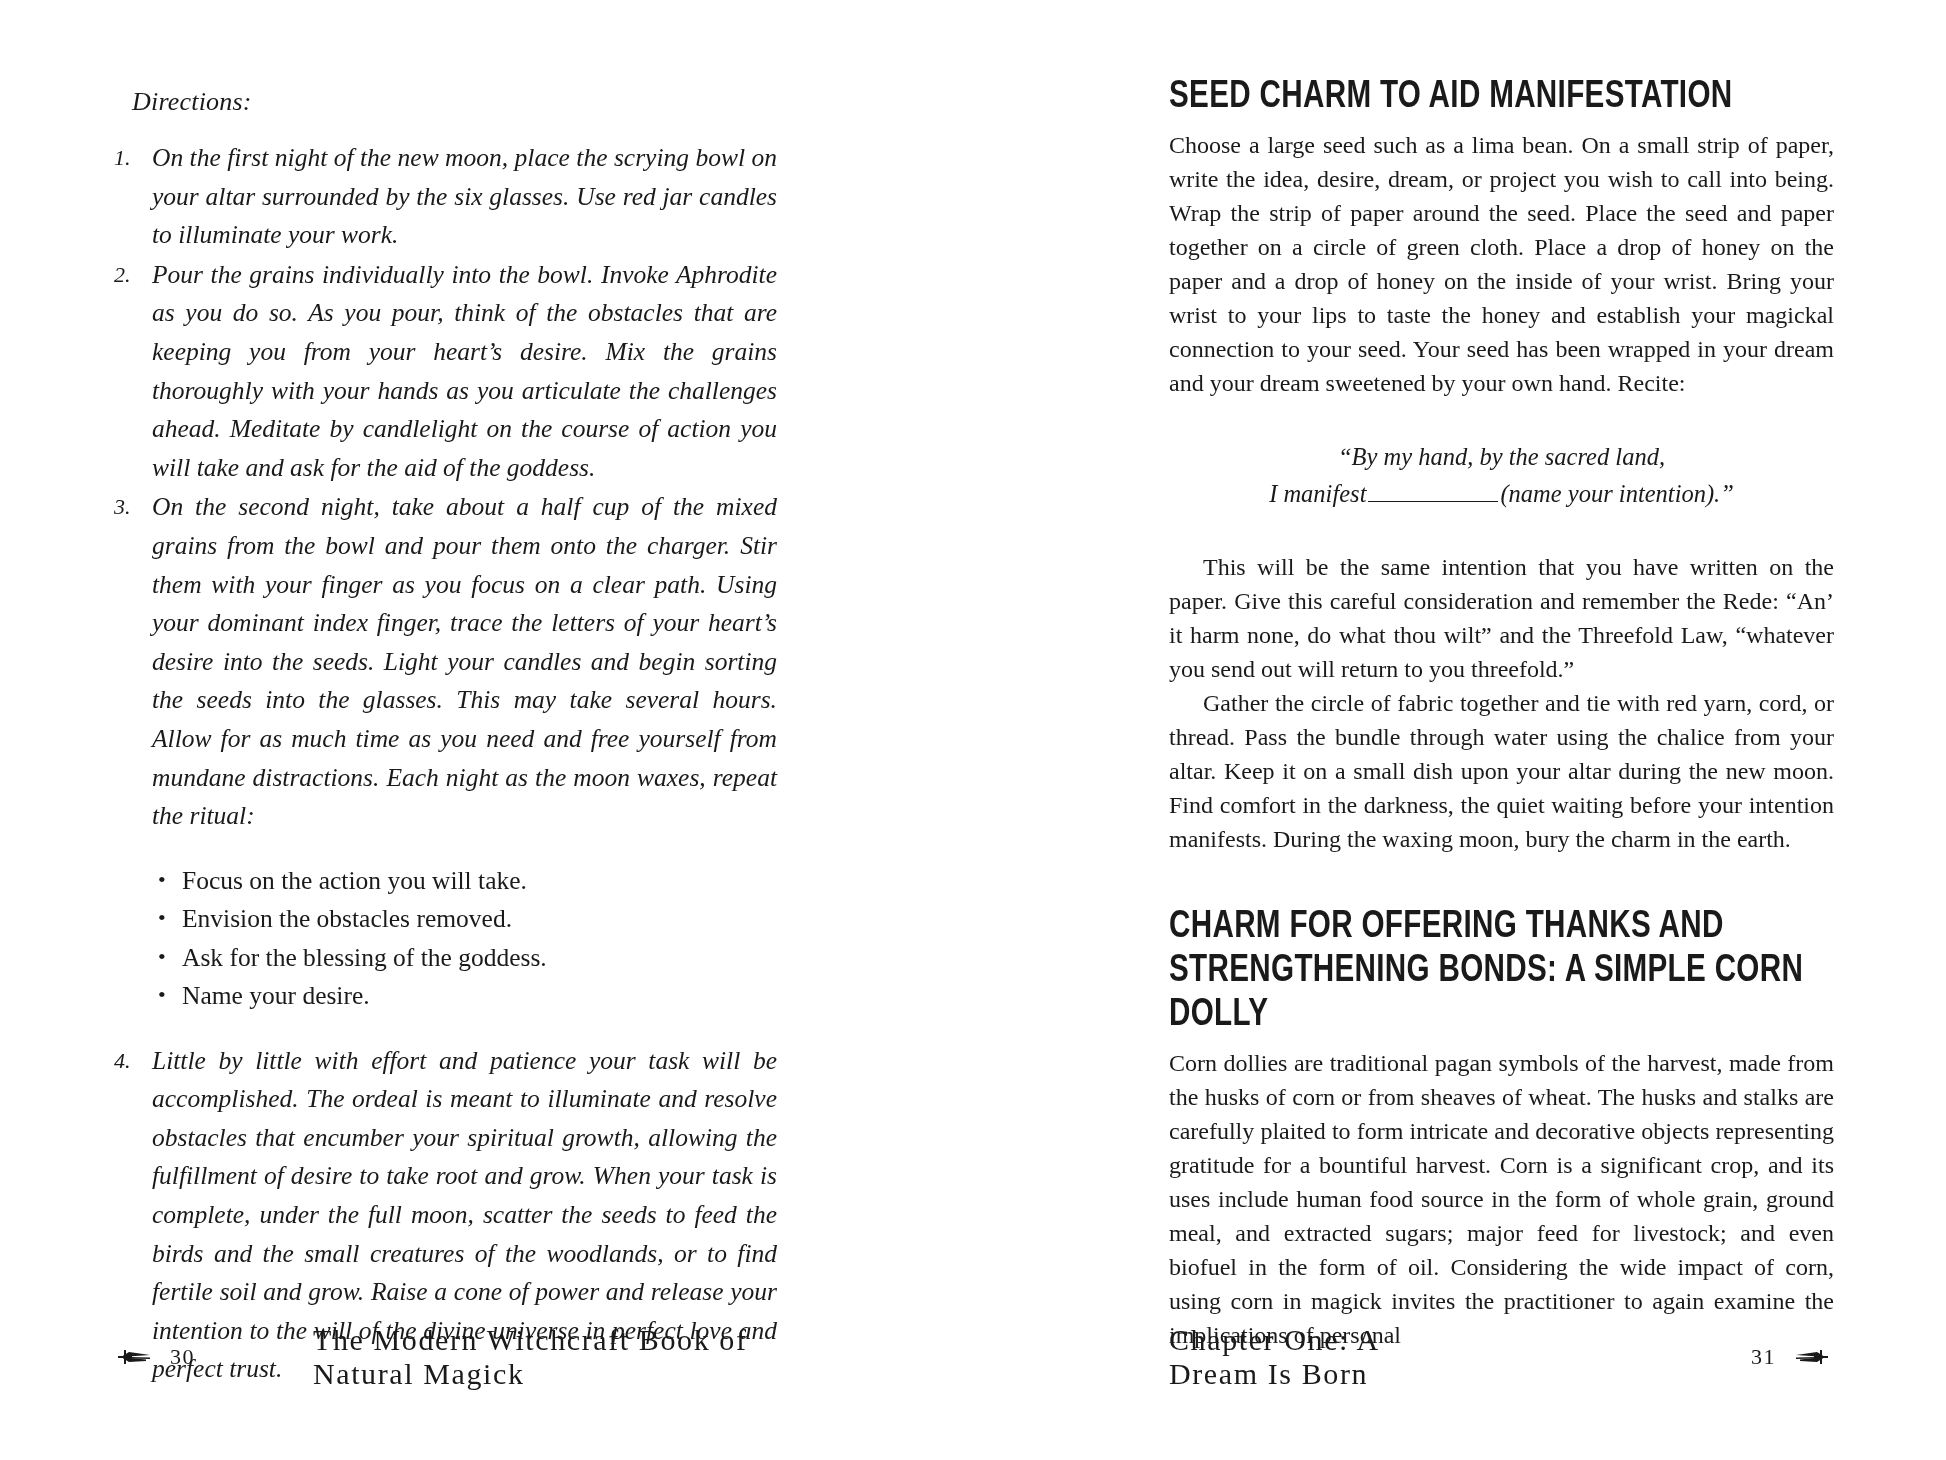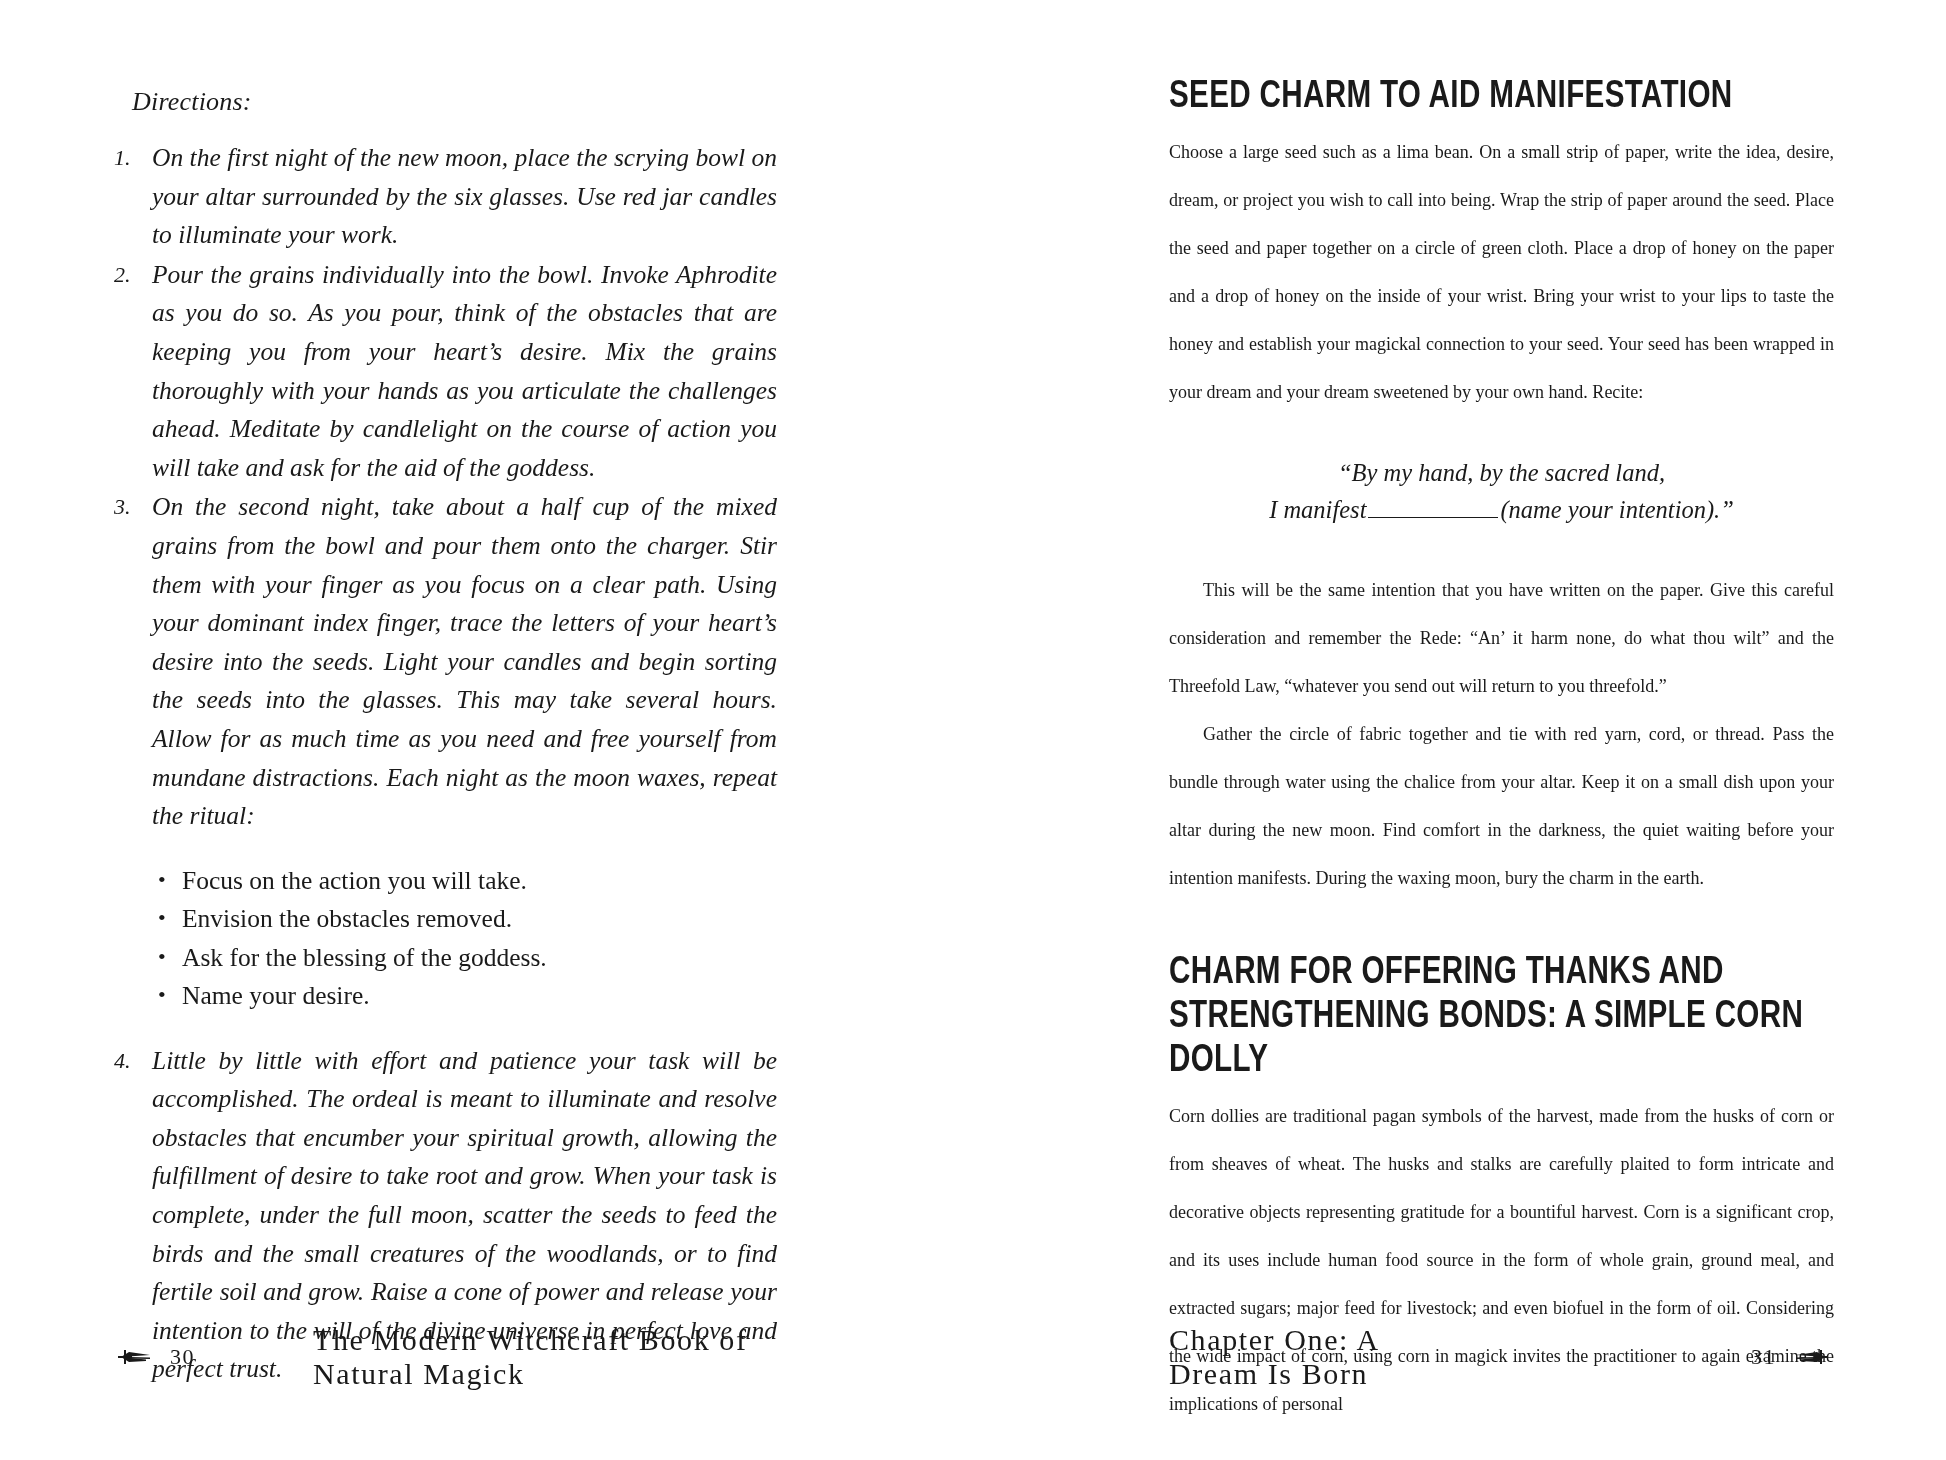--- a/index.html
+++ b/index.html
@@ -105,22 +105,22 @@
     margin: 0 0 12px 0;
     transform: scaleX(0.78);
     transform-origin: left center;
     width: 128%;
     font-stretch: condensed;
   }
 
   h2.display.second { margin-top: 46px; }
 
   p.body {
-    font-size: 18px;
-    line-height: 48px;
+    font-size: 24px;
+    line-height: 34px;
     text-align: justify;
     margin: 0;
     hyphens: none;
   }
 
   p.body.indent { text-indent: 34px; }
 
   .verse {
     text-align: center;
     font-style: italic;

